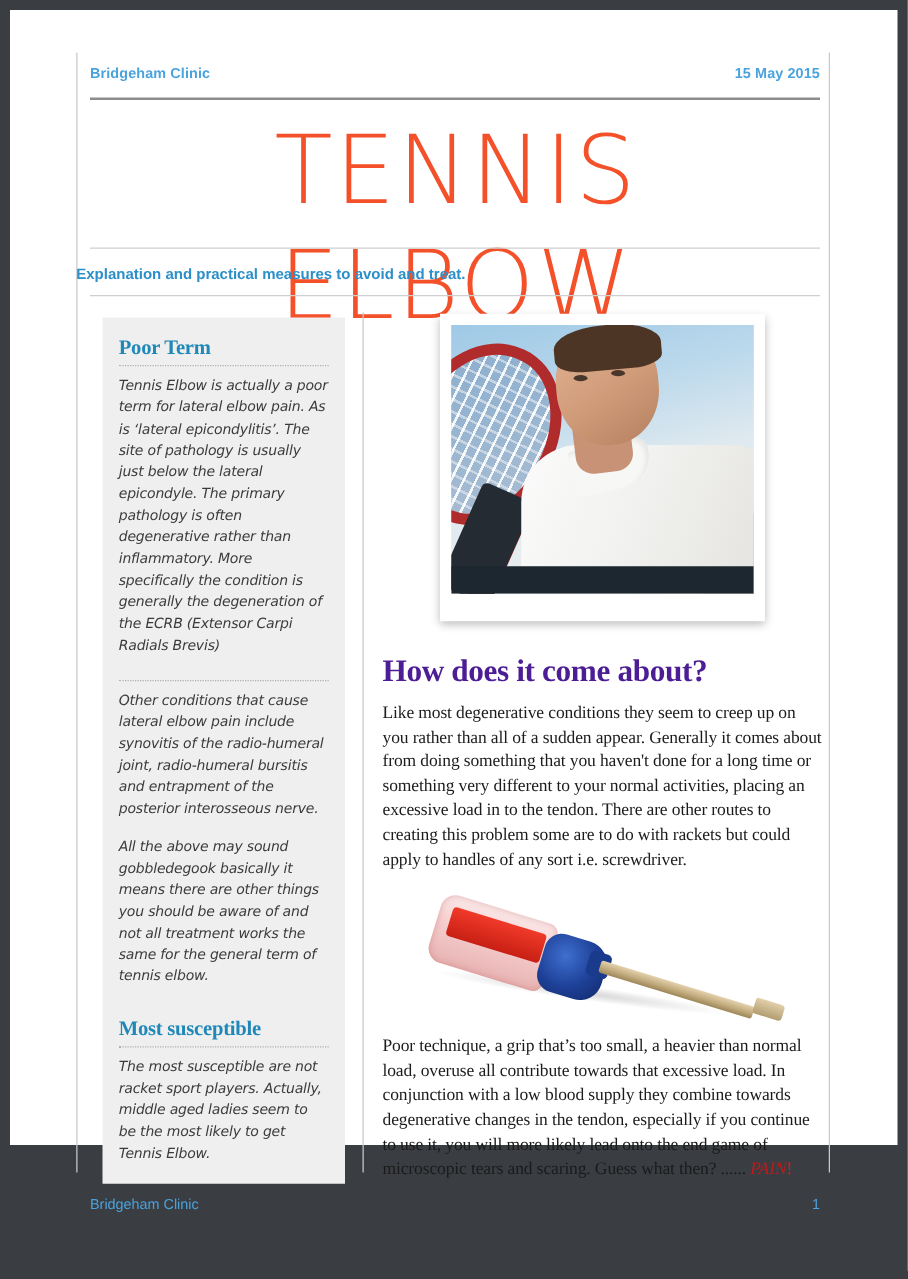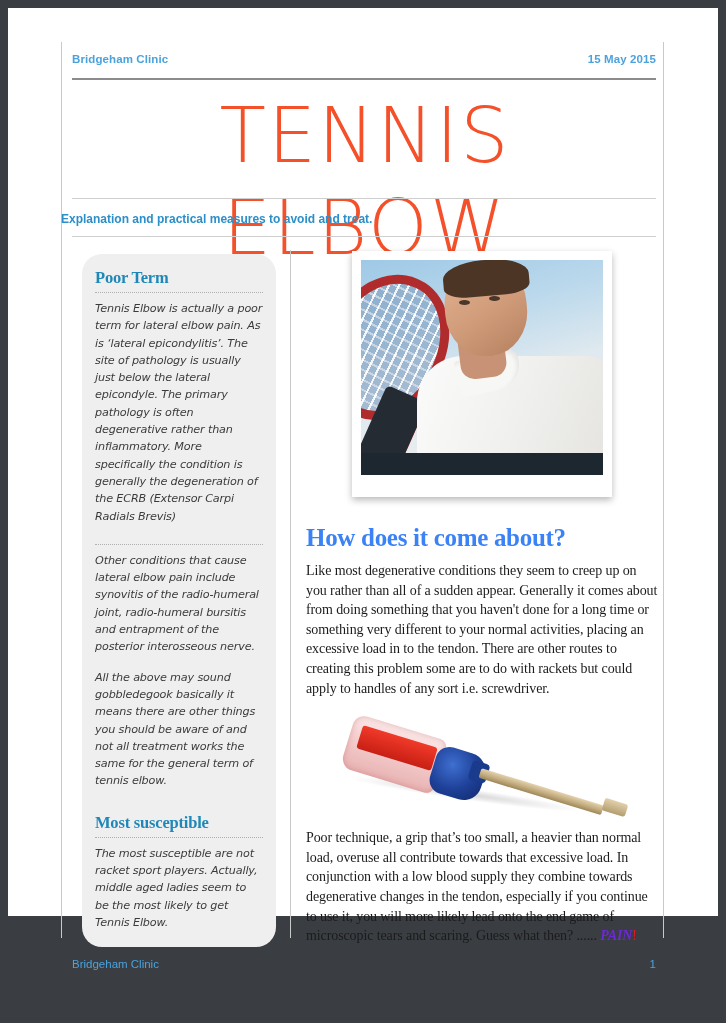--- a/index.html
+++ b/index.html
@@ -117,21 +117,20 @@
   }
 
   
   .sidebar {
     position: absolute;
     left: 74px;
     top: 246px;
     width: 194px;
     background: #efefef;
     padding: 10px 13px 16px 13px;
-    border-radius: 20px;
   }
 
   .side-heading {
     color: #1f88b8;
     font-family: "Liberation Serif", serif;
     font-weight: bold;
     font-size: 16.5px;
     line-height: 19px;
     letter-spacing: -0.2px;
     padding-top: 4px;
@@ -259,39 +258,39 @@
     transform: rotate(8deg);
   }
   .photo-floor {
     position: absolute; left: 0; bottom: 0;
     width: 100%; height: 22px;
     background: #1d2730;
   }
 
   
   .main-heading {
-    color: #3b82f6;
+    color: #4c1d95;
     font-family: "Liberation Serif", serif;
     font-weight: bold;
     font-size: 25px;
     line-height: 30px;
     letter-spacing: -0.3px;
     margin-top: 26px;
   }
   .main-para {
     color: #1b1b1b;
     font-family: "Liberation Serif", serif;
     font-size: 14px;
     line-height: 19.6px;
     margin-top: 8px;
     letter-spacing: -0.1px;
   }
   .pain-word {
-    color: #6d28d9;
-    font-weight: bold;
+    color: #b91c1c;
+    font-weight: normal;
     font-style: italic;
   }
   .pain-bang { color: #e01b16; }
 
   
   .screwdriver-wrap {
     position: relative;
     width: 330px;
     height: 104px;
     margin: 14px 0 12px 14px;

